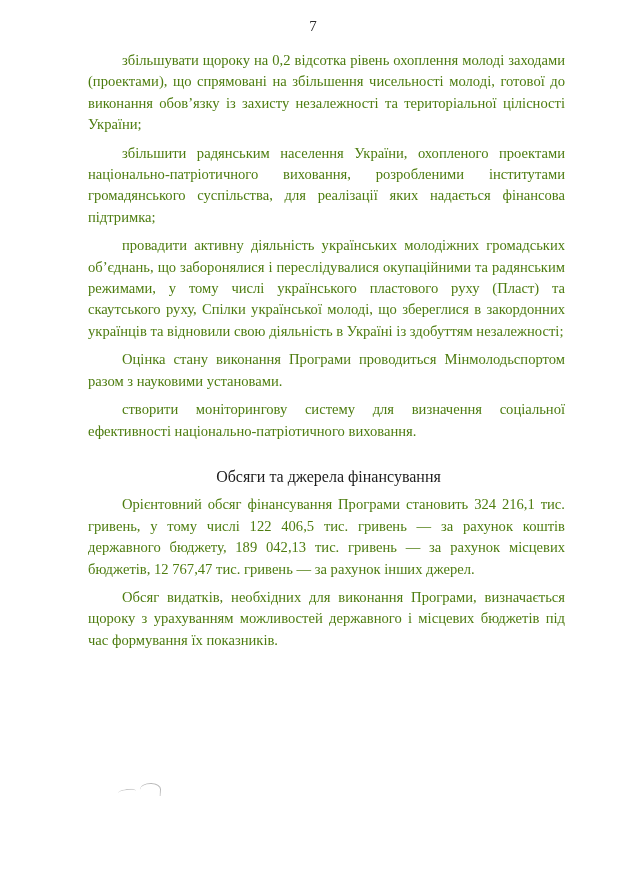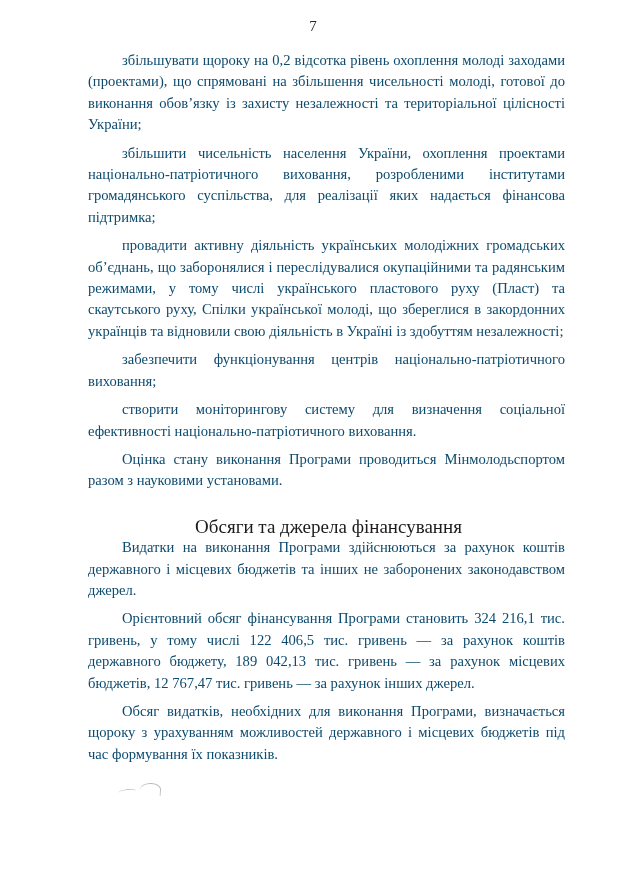--- a/index.html
+++ b/index.html
@@ -33,34 +33,34 @@
     top: 50px;
     left: 88px;
     width: 481px;
   }
   p.para {
     margin: 0 4px 0 0;
     text-align: justify;
     text-indent: 34px;
     font-size: 14.6px;
     line-height: 21.4px;
-    color: #0c4a6e;
+    color: #4d7c0f;
     hyphens: none;
     -webkit-hyphens: none;
   }
   p.para.gap {
     margin-top: 7px;
   }
   p.para:last-child {
     text-align-last: left;
   }
   
   h2.section-heading {
     margin: 24px 0 0 0;
-    font-size: 19px;
+    font-size: 16px;
     line-height: 21.4px;
     font-weight: normal;
     text-align: center;
     text-indent: 0;
     color: #1c1c1c;
   }
   .after-heading {
     margin-top: 24px;
   }
   .scan-mark {
@@ -92,36 +92,34 @@
 <body>
 
 <div class="page">
 
   <div class="page-number">7</div>
 
   <div class="body-area">
 
     <p class="para">збільшувати щороку на 0,2 відсотка рівень охоплення молоді заходами (проектами), що спрямовані на збільшення чисельності молоді, готової до виконання обов’язку із захисту незалежності та територіальної цілісності України;</p>
 
-    <p class="para gap">збільшити чисельність населення України, охоплення проектами національно-патріотичного виховання, розробленими інститутами громадянського суспільства, для реалізації яких надається фінансова підтримка;</p>
+    <p class="para gap">збільшити радянським населення України, охопленого проектами національно-патріотичного виховання, розробленими інститутами громадянського суспільства, для реалізації яких надається фінансова підтримка;</p>
 
     <p class="para gap">провадити активну діяльність українських молодіжних громадських об’єднань, що заборонялися і переслідувалися окупаційними та радянським режимами, у тому числі українського пластового руху (Пласт) та скаутського руху, Спілки української молоді, що збереглися в закордонних українців та відновили свою діяльність в Україні із здобуттям незалежності;</p>
 
 
-    <p class="para gap">забезпечити функціонування центрів національно-патріотичного виховання;</p>
+
+    <p class="para gap">Оцінка стану виконання Програми проводиться Мінмолодьспортом разом з науковими установами.</p>
 
     <p class="para gap">створити моніторингову систему для визначення соціальної ефективності національно-патріотичного виховання.</p>
-
-    <p class="para gap">Оцінка стану виконання Програми проводиться Мінмолодьспортом разом з науковими установами.</p>
 
 
 
     <h2 class="section-heading">Обсяги та джерела фінансування</h2>
 
-    <p class="para after-heading">Видатки на виконання Програми здійснюються за рахунок коштів державного і місцевих бюджетів та інших не заборонених законодавством джерел.</p>
 
     <p class="para gap">Орієнтовний обсяг фінансування Програми становить 324 216,1 тис. гривень, у тому числі 122 406,5 тис. гривень — за рахунок коштів державного бюджету, 189 042,13 тис. гривень — за рахунок місцевих бюджетів, 12 767,47 тис. гривень — за рахунок інших джерел.</p>
 
     <p class="para gap">Обсяг видатків, необхідних для виконання Програми, визначається щороку з урахуванням можливостей державного і місцевих бюджетів під час формування їх показників.</p>
 
   </div>
 
   <div class="scan-mark scan-mark-1"></div>
   <div class="scan-mark scan-mark-2"></div>
 

